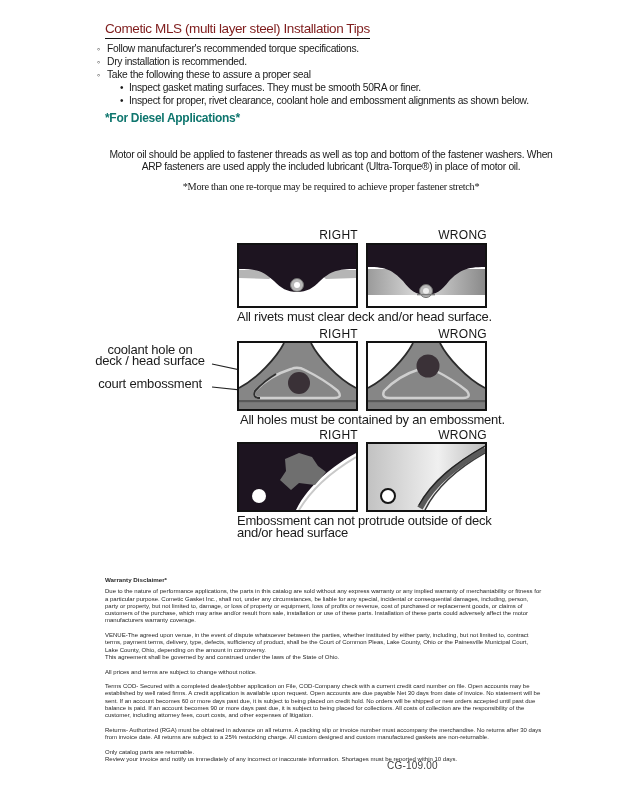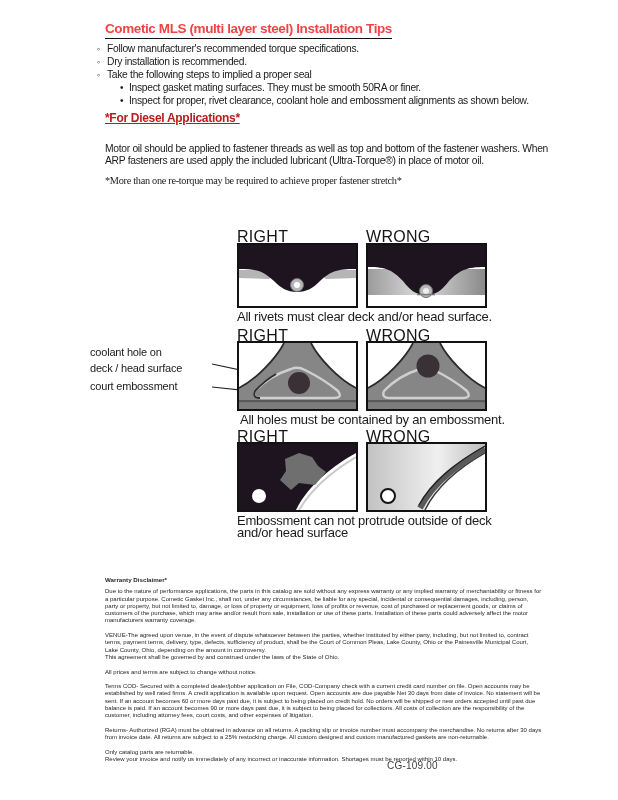--- a/index.html
+++ b/index.html
@@ -1,42 +1,42 @@
 <!DOCTYPE html>
 <html><head>
 <meta charset="utf-8">
 <style>
   html,body{margin:0;padding:0;background:#fff;}
   .page{position:relative;width:618px;height:800px;background:#ffffff;
         font-family:"Liberation Sans",sans-serif;color:#1c1c1c;overflow:hidden;}
 
-  .title{position:absolute;left:105px;top:21px;font-size:13.5px;font-weight:bold;
-         letter-spacing:-0.4px;color:#ef4444;border-bottom:1.6px solid #111;padding-bottom:2px;}
+  .title{position:absolute;left:105px;top:21px;font-size:13.5px;font-weight:normal;
+         letter-spacing:-0.4px;color:#7f1d1d;border-bottom:1.6px solid #111;padding-bottom:2px;}
 
   .bullets{position:absolute;left:97px;top:43px;font-size:10.3px;letter-spacing:-0.3px;
            line-height:12.9px;white-space:nowrap;color:#1b1b1b;}
   .bullet-row{display:flex;align-items:baseline;}
   .marker{width:10px;display:inline-block;font-size:9px;}
   .sub{margin-left:23px;}
   .sub .marker{font-size:10px;width:9px;}
 
   .diesel{position:absolute;left:105px;top:113px;width:452px;font-size:10.3px;
           letter-spacing:-0.3px;line-height:11.8px;color:#1b1b1b;}
-  .diesel h2{font-size:12px;margin:0 0 18px 0;letter-spacing:-0.3px;color:#b91c1c;text-decoration:underline;}
-  .diesel p{margin:0 0 9px 0;}
+  .diesel h2{font-size:12px;margin:0 0 24px 0;letter-spacing:-0.3px;color:#0f766e;}
+  .diesel p{margin:0 0 9px 0;text-align:center;}
   .note{white-space:nowrap;font-family:Liberation Serif, serif;}
 
-  .dlabel{position:absolute;width:121px;text-align:left;font-size:16px;
+  .dlabel{position:absolute;width:121px;text-align:right;font-size:12px;
           letter-spacing:0.3px;color:#151515;}
   .dbox{position:absolute;width:117px;border:2px solid #121212;background:#fff;line-height:0;}
   .dbox svg{display:block;}
   .caption{position:absolute;font-size:13px;letter-spacing:-0.25px;color:#1b1b1b;
            line-height:11.8px;white-space:pre-line;}
 
-  .ann{position:absolute;width:120px;text-align:left;font-size:11px;line-height:16px;
+  .ann{position:absolute;width:120px;text-align:center;font-size:13px;line-height:11px;
        letter-spacing:-0.2px;color:#1b1b1b;white-space:pre-line;}
   .leaders{position:absolute;left:90px;top:330px;}
 
   .legal{position:absolute;left:105px;top:576px;width:437px;font-size:6px;
          line-height:7.3px;letter-spacing:0;color:#262626;}
   .legal h3{font-size:6.2px;margin:0 0 5px 0;}
   .legal p{margin:0 0 7.3px 0;white-space:pre-line;}
 
   .footer{position:absolute;left:387px;top:760px;font-size:10px;
           letter-spacing:0.2px;color:#3c3c3c;}
@@ -52,21 +52,21 @@
     <div class="bullet-row">
       <span class="marker">◦</span>
       <span>Follow manufacturer's recommended torque specifications.</span>
     </div>
     <div class="bullet-row">
       <span class="marker">◦</span>
       <span>Dry installation is recommended.</span>
     </div>
     <div class="bullet-row">
       <span class="marker">◦</span>
-      <span>Take the following steps to implied a proper seal</span>
+      <span>Take the following these to assure a proper seal</span>
     </div>
     <div class="bullet-row sub">
       <span class="marker">•</span>
       <span>Inspect gasket mating surfaces.  They must be smooth 50RA or finer.</span>
     </div>
     <div class="bullet-row sub">
       <span class="marker">•</span>
       <span>Inspect for proper, rivet clearance, coolant hole and embossment alignments as shown below.</span>
     </div>
   </div>

